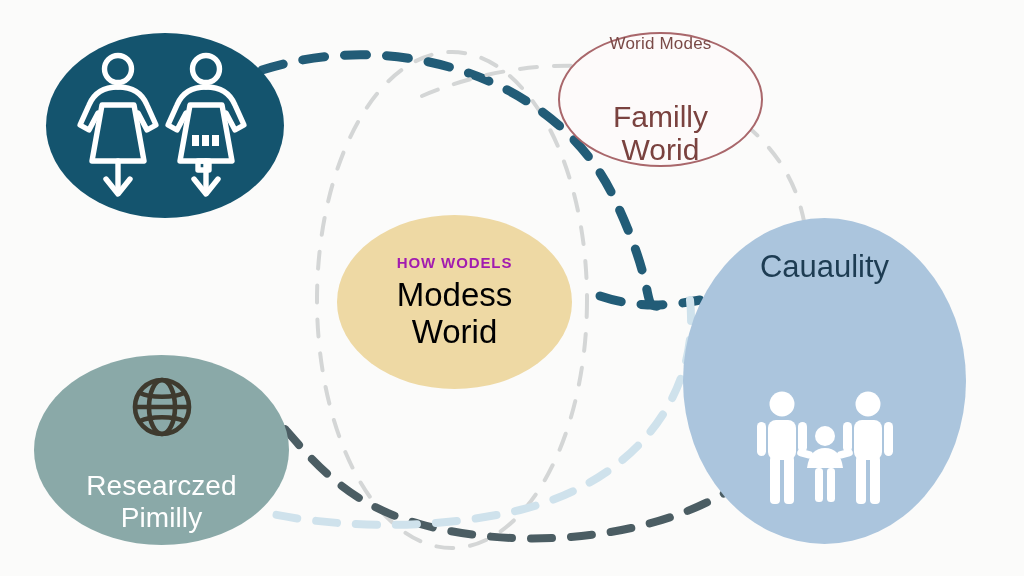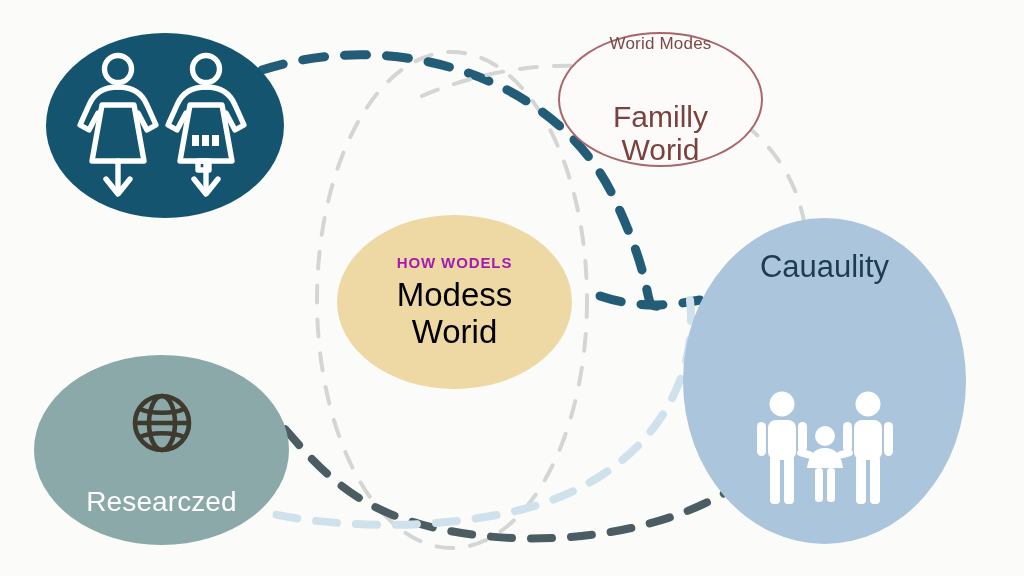--- a/index.html
+++ b/index.html
@@ -238,16 +238,17 @@
           <circle cx="31" cy="31" r="27"></circle>
           <ellipse cx="31" cy="31" rx="13" ry="27"></ellipse>
           <line x1="4" y1="31" x2="58" y2="31"></line>
           <path d="M9 17 C19 22 43 22 53 17"></path>
           <path d="M9 45 C19 40 43 40 53 45"></path>
         </g>
       </svg>
     </div>
     <div class="node-title">
       <div>Researczed</div>
+      <div>Pimilly</div>
     </div>
   </div>
 
 </div>
 
 </body></html>

